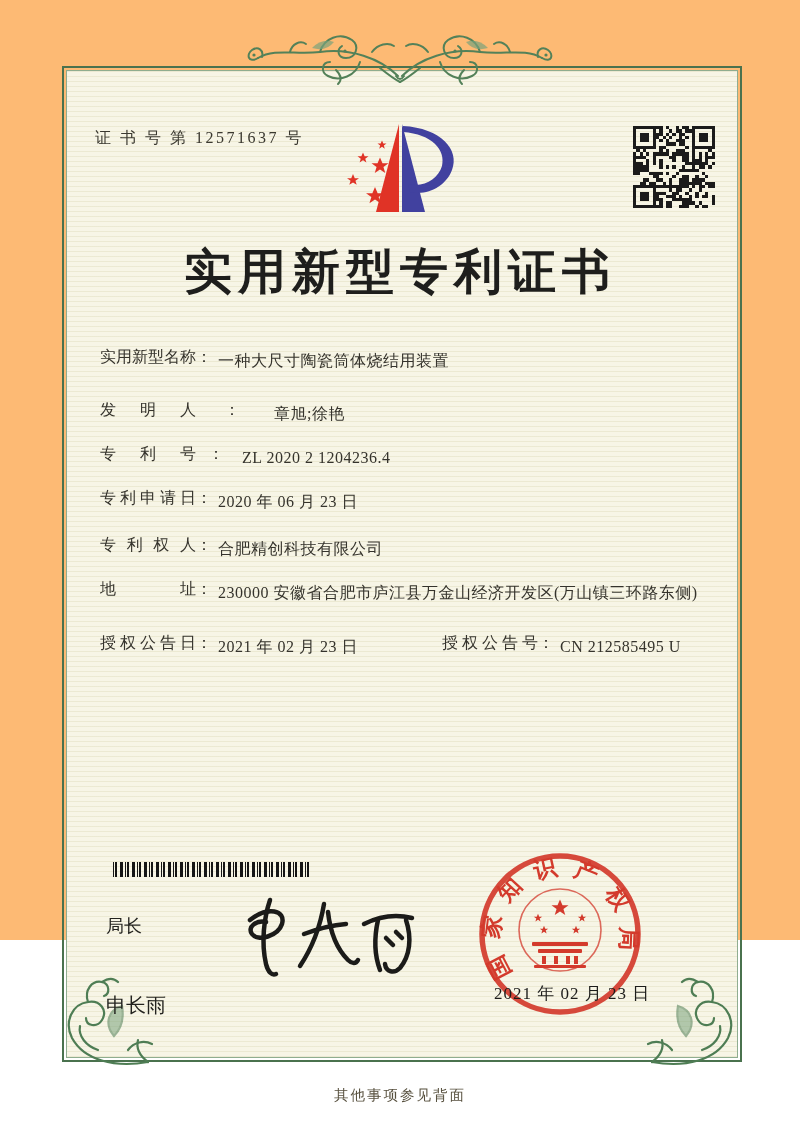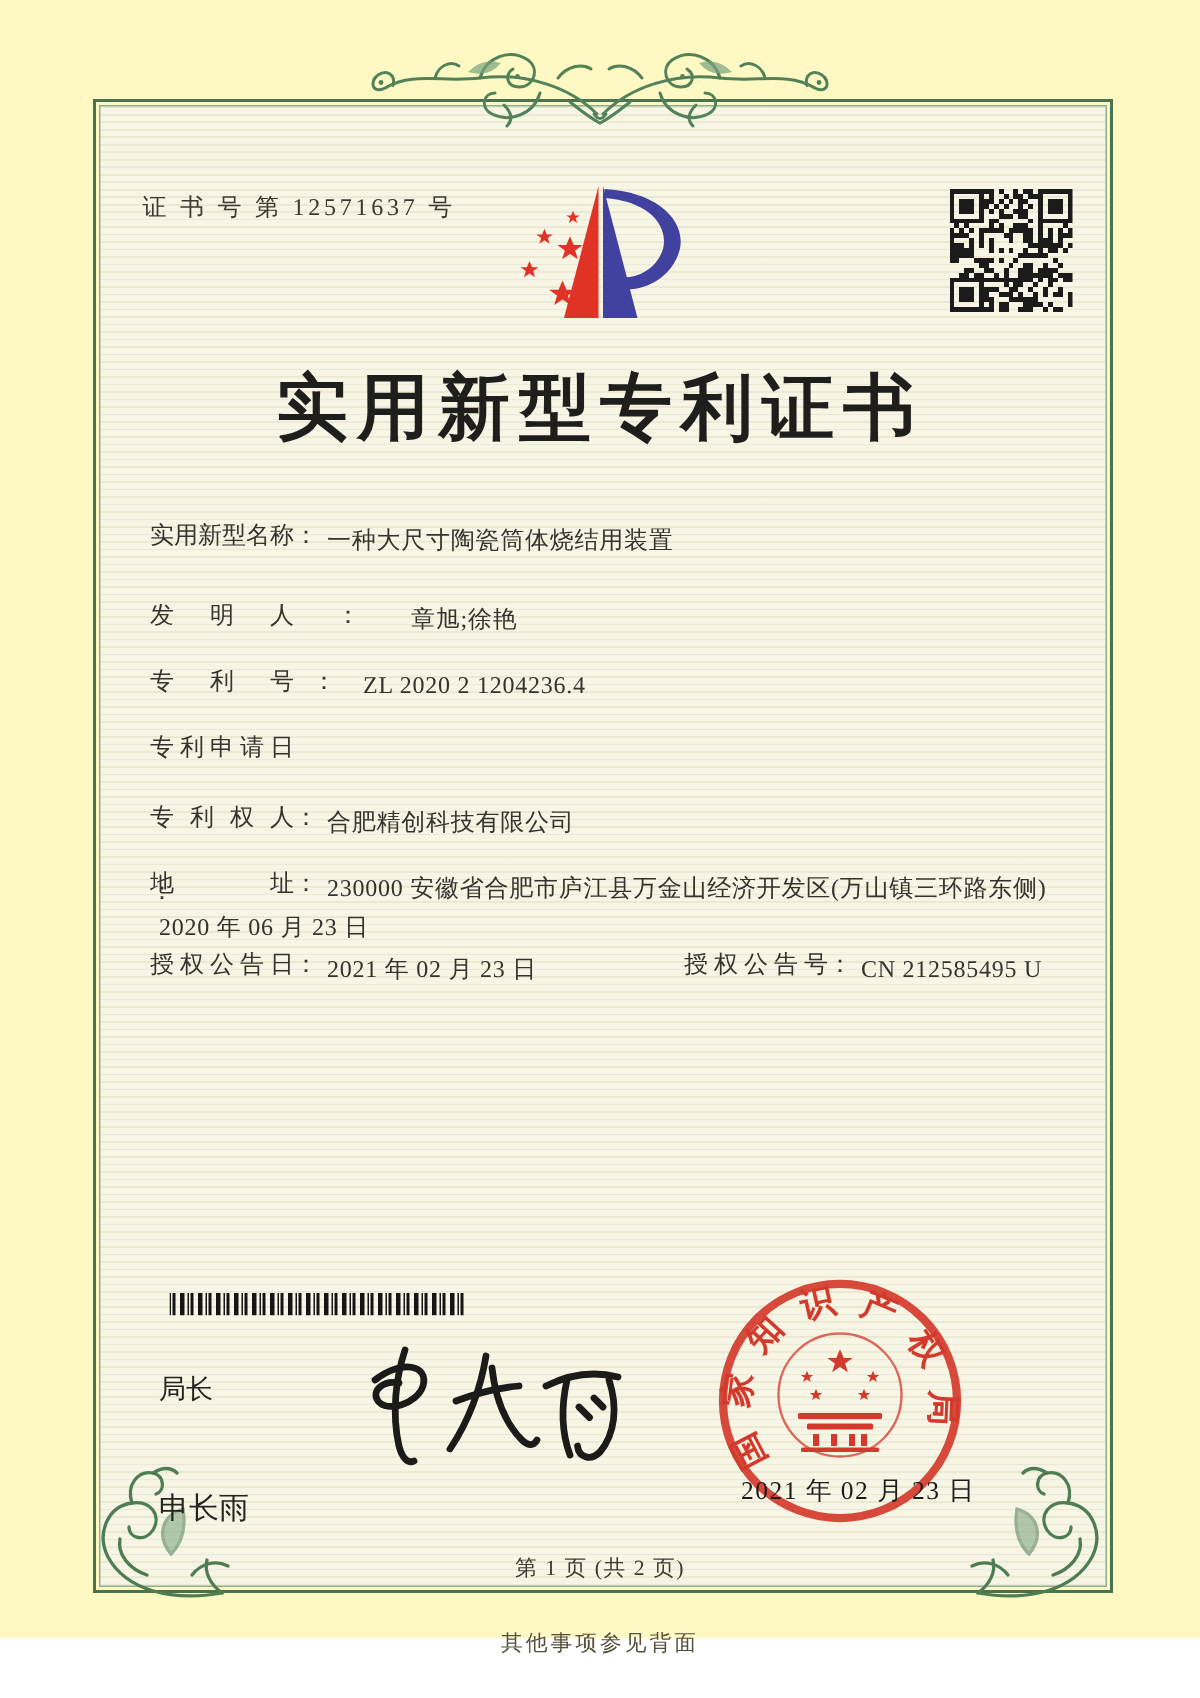--- a/index.html
+++ b/index.html
@@ -3,21 +3,21 @@
 <meta charset="utf-8">
 <style>
   * { margin:0; padding:0; box-sizing:border-box; }
   html,body { width:800px; height:1132px; }
   body {
     font-family: "Liberation Serif", "DejaVu Serif", serif;
     background:#ffffff;
     position:relative;
     overflow:hidden;
   }
-  .page { position:absolute; inset:0; width:800px; height:1092px; background:#fef9c3; }
+  .page { position:absolute; inset:0; width:800px; height:940px; background:#fdba74; }
 
   
   .cert-border {
     position:absolute; left:62px; top:66px; width:680px; height:996px;
     border:2.5px solid #4a724e;
   }
   .cert-inner {
     position:absolute; inset:2px;
     border:1px solid #8fad90;
     background:
@@ -40,26 +40,26 @@
 
   
   .row { position:absolute; left:100px; width:615px; display:flex; align-items:flex-start;
          font-size:16px; color:#35332c; }
   .lbl { display:inline-block; width:96px; text-align:justify; text-align-last:justify; flex:0 0 96px; }
   .colon { flex:0 0 auto; }
   .val { flex:1 1 auto; margin-left:6px; letter-spacing:0.5px; line-height:27px; }
   .row-name   { top:347px; }
   .row-inv    { top:400px;gap:28px; }
   .row-pno    { top:444px;gap:12px; }
-  .row-adate  { top:488px;flex-direction:column; }
+  .row-adate  { top:488px; }
   .row-owner  { top:535px; }
   .row-addr   { top:579px; }
   .row-grant  { top:633px; width:640px; }
   .grant-left  { display:flex; width:330px; }
-  .grant-right { display:flex; margin-left:26px;justify-content:flex-end; }
+  .grant-right { display:flex; margin-left:12px;justify-content:flex-end; }
   .grant-right .lbl { width:96px; flex:0 0 96px; }
 
   
   .body-text {
     position:absolute; left:95px; top:668px; width:618px;
     font-size:16.5px; line-height:26px; color:#494337;
     text-align:justify;
   }
   .body-text p { text-indent:2em; }
 
@@ -644,16 +644,15 @@
       <rect x="62" y="99" width="44" height="4" rx="1"></rect>
       <rect x="66" y="106" width="4" height="8"></rect>
       <rect x="78" y="106" width="4" height="8"></rect>
       <rect x="90" y="106" width="4" height="8"></rect>
       <rect x="98" y="106" width="4" height="8"></rect>
       <rect x="58" y="115" width="52" height="3" rx="1"></rect>
     </g>
   </svg>
   <div class="seal-date">2021 年 02 月 23 日</div>
 
-  <div class="page-info">第 1 页 (共 2 页)</div>
   <div class="back-note">其他事项参见背面</div>
 
 </div>
 
 </body></html>

